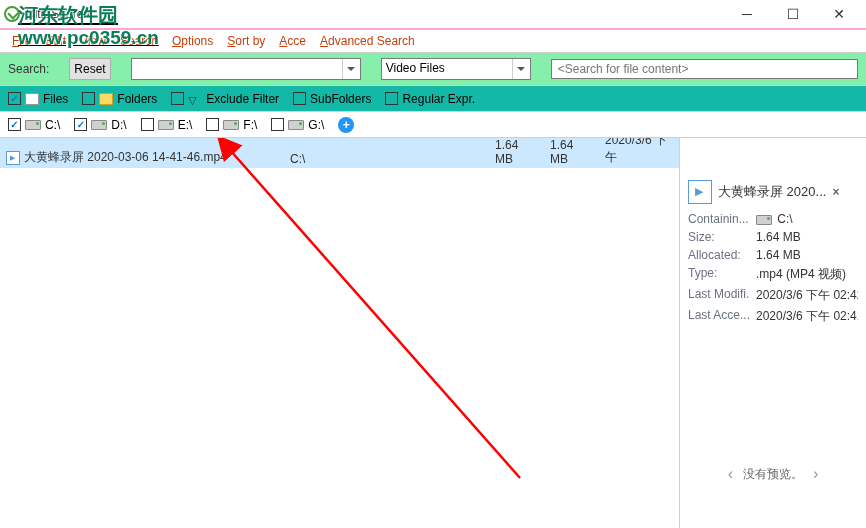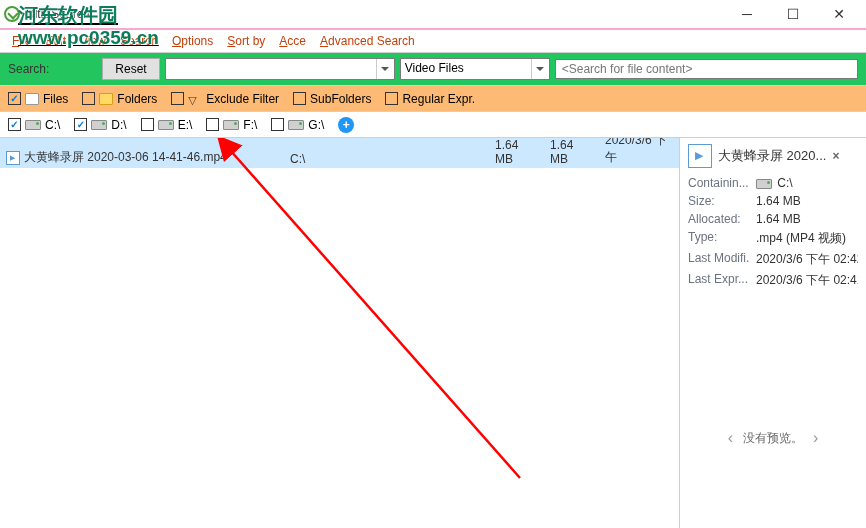--- a/index.html
+++ b/index.html
@@ -13,30 +13,30 @@
     .tb-btn { width: 46px; height: 30px; display: flex; align-items: center; justify-content: center; cursor: pointer; font-size: 14px; color: #333; }
     
     .watermark { position: absolute; top: 2px; left: 18px; pointer-events: none; z-index: 100; text-decoration: underline; }
     .wm-line1 { color: #0c7c59; font-size: 20px; font-weight: bold; font-family: 'SimHei', sans-serif; text-shadow: 1px 1px 0 #fff; }
     .wm-line2 { color: #0c7c59; font-size: 19px; font-weight: bold; text-shadow: 1px 1px 0 #fff; margin-top: -2px; }
     
     .menubar { height: 22px; display: flex; align-items: center; padding: 0 6px; gap: 2px; }
     .menu-item { padding: 2px 6px; color: #c2410c; cursor: pointer; }
     .menu-item:first-letter { text-decoration: underline; }
     
-    .searchbar { height: 34px; display: flex; align-items: center; padding: 4px 8px; gap: 5px; background: #22c55e; border-top: 1px solid #d0d0d0; border-bottom: 1px solid #d0d0d0; }
+    .searchbar { height: 34px; display: flex; align-items: center; padding: 4px 8px; gap: 20px; background: #86efac; border-top: 1px solid #d0d0d0; border-bottom: 1px solid #d0d0d0; }
     .search-label { color: #333; }
-    .reset-btn { padding: 3px 12px; background: #e1e1e1; border: 1px solid #adadad; cursor: pointer; margin-left: 48px; }
+    .reset-btn { padding: 3px 4px; background: #e1e1e1; border: 1px solid #adadad; cursor: pointer; }
     .search-combo { flex: 0 0 230px; height: 22px; border: 1px solid #7a7a7a; background: #fff; position: relative; }
     .combo-arrow { position: absolute; right: 0; top: 0; width: 18px; height: 100%; display: flex; align-items: center; justify-content: center; border-left: 1px solid #ccc; }
     .combo-arrow::after { content: ''; border-left: 4px solid transparent; border-right: 4px solid transparent; border-top: 4px solid #555; }
     .type-combo { flex: 0 0 150px; height: 22px; border: 1px solid #7a7a7a; background: #fff; position: relative; padding: 2px 4px; }
     .content-search { flex: 1; height: 20px; border: 1px solid #7a7a7a; background: #fff; padding: 2px 6px; color: #767676; }
     
-    .filterbar { height: 26px; display: flex; align-items: center; padding: 2px 8px; gap: 14px; border-bottom: 1px solid #d0d0d0; background: #fdba74; }
+    .filterbar { height: 26px; display: flex; align-items: center; padding: 2px 8px; gap: 14px; border-bottom: 1px solid #d0d0d0; background: #14b8a6; }
     .chk-group { display: flex; align-items: center; gap: 4px; }
     .chk { width: 13px; height: 13px; border: 1px solid #333; display: flex; align-items: center; justify-content: center; }
     .chk.checked::after { content: '✓'; font-size: 10px; color: #0078d7; font-weight: bold; line-height: 1; }
     .chk-icon { width: 14px; height: 12px; background: #ffd966; border: 1px solid #d4a017; border-radius: 1px; }
     .chk-icon.file { background: #fff; border-color: #999; }
     .chk-icon.filter { background: none; border: none; position: relative; }
     .chk-icon.filter::before { content: '▽'; font-size: 11px; color: #333; }
     
     .drivebar { height: 26px; display: flex; align-items: center; padding: 2px 8px; gap: 14px; border-bottom: 1px solid #d0d0d0; }
     .drive-group { display: flex; align-items: center; gap: 4px; }
@@ -56,21 +56,21 @@
     
     .results-body { flex: 1; overflow: hidden; position: relative; }
     .result-row { height: 30px; display: flex; align-items: flex-end; background: #cce8ff; }
     .result-row .col { border: none; }
     .file-icon { width: 14px; height: 14px; background: #fff; border: 1px solid #5a9bd5; margin-right: 4px; position: relative; flex-shrink: 0; }
     .file-icon::after { content: '▶'; position: absolute; font-size: 7px; color: #5a9bd5; top: 2px; left: 3px; }
     
     .arrow-overlay { position: absolute; top: 0; left: 0; width: 100%; height: 100%; pointer-events: none; }
     
     .details-pane { width: 186px; padding: 6px 8px; background: #fff; }
-    .detail-header { display: flex; align-items: center; gap: 6px; margin-bottom: 8px; }
+    .detail-header { display: flex; align-items: center; gap: 6px; margin-bottom: 8px; margin-top: 36px; }
     .detail-icon { width: 24px; height: 24px; background: #fff; border: 1px solid #5a9bd5; position: relative; flex-shrink: 0; }
     .detail-icon::after { content: '▶'; position: absolute; font-size: 11px; color: #5a9bd5; top: 4px; left: 6px; }
     .detail-title { font-size: 13px; color: #333; white-space: nowrap; overflow: hidden; }
     .detail-close { cursor: pointer; color: #666; font-weight: bold; }
     .detail-row { display: flex; gap: 6px; margin-bottom: 4px; font-size: 12px; }
     .detail-label { color: #6b7280; flex: 0 0 62px; white-space: nowrap; overflow: hidden; }
     .detail-value { color: #333; flex: 1; white-space: nowrap; overflow: hidden; }
     .detail-value .drive-icon { display: inline-block; vertical-align: middle; margin-right: 2px; }
     .preview-area { margin-top: 140px; text-align: center; color: #666; display: flex; align-items: center; justify-content: center; gap: 4px; }
     .prev-nav { color: #999; font-size: 16px; cursor: pointer; padding: 0 6px; }
@@ -213,21 +213,21 @@
       </div>
     <div class="detail-row">
         <div class="detail-label">Type:</div>
         <div class="detail-value">.mp4 (MP4 视频)</div>
       </div>
     <div class="detail-row">
         <div class="detail-label">Last Modifi...</div>
         <div class="detail-value">2020/3/6 下午 02:42</div>
       </div>
     <div class="detail-row">
-        <div class="detail-label">Last Expr...</div>
+        <div class="detail-label">Last Acce...</div>
         <div class="detail-value">2020/3/6 下午 02:41</div>
       </div>
     <div class="preview-area">
       <span class="prev-nav">‹</span>
       <span>没有预览。</span>
       <span class="prev-nav">›</span>
     </div>
   </div>
 </div>
 

